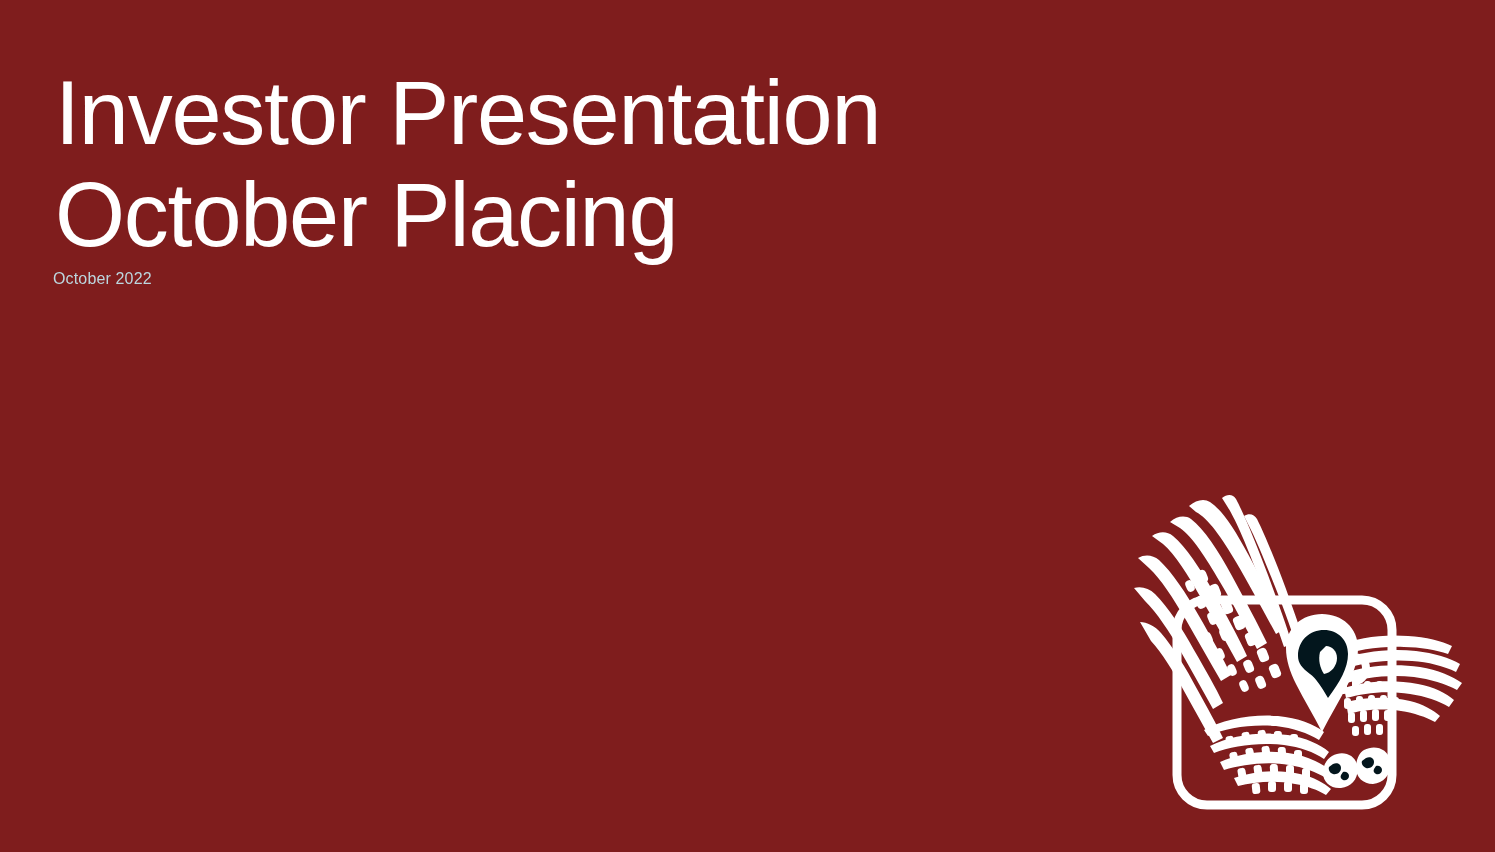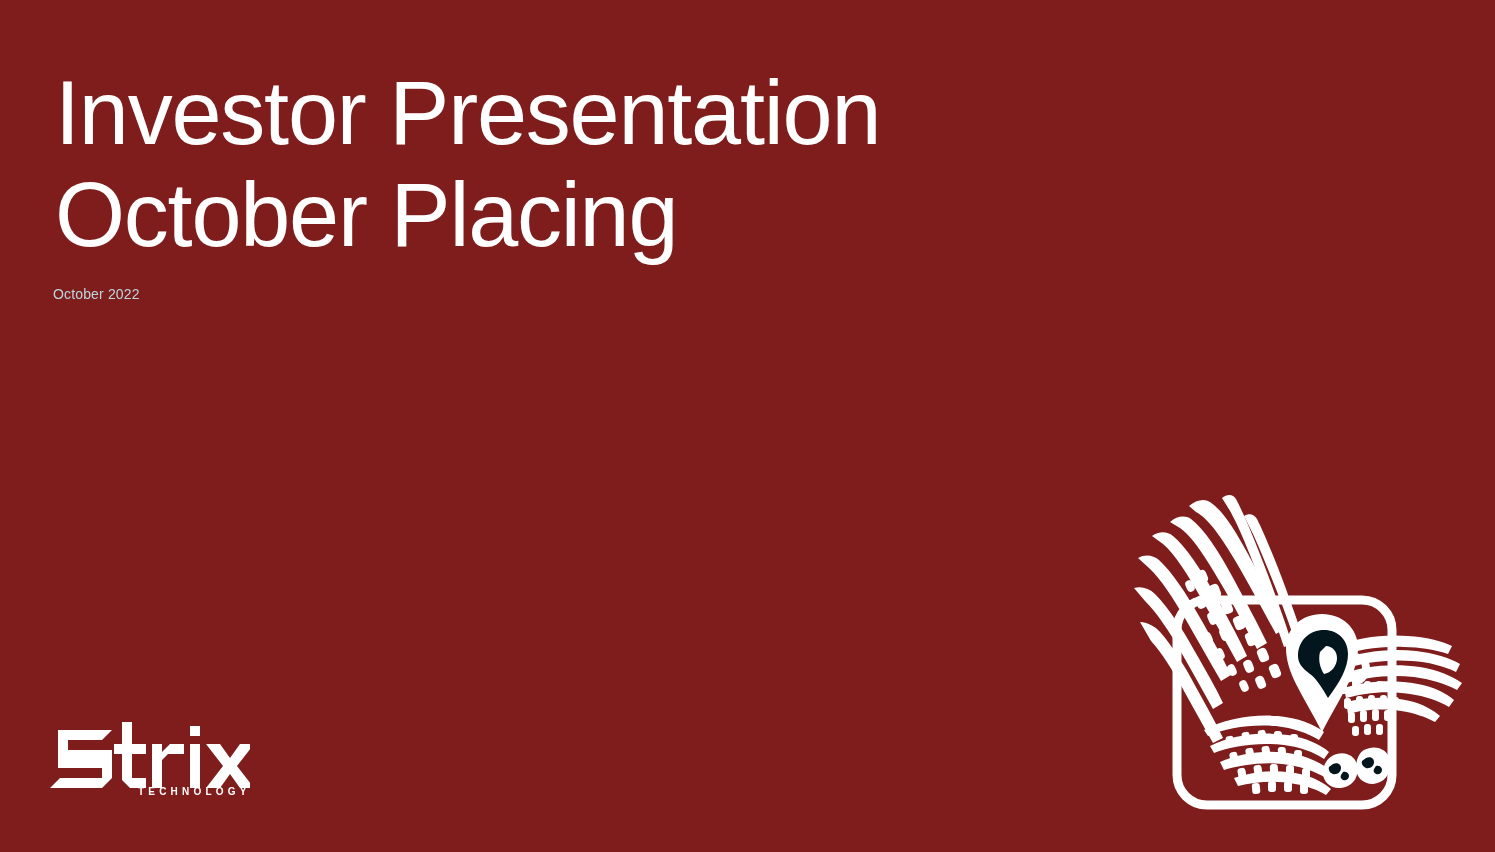--- a/index.html
+++ b/index.html
@@ -30,24 +30,24 @@
     font-weight: 400;
     line-height: 102px;
     letter-spacing: -1.2px;
     white-space: nowrap;
   }
 
   
   .slide-date {
     position: absolute;
     left: 53px;
-    top: 286px;
+    top: 270px;
     color: #bcd6de;
     font-family: "Liberation Sans", sans-serif;
-    font-size: 14px;
+    font-size: 16px;
     font-weight: 400;
     letter-spacing: 0.15px;
   }
 
   
   .logo {
     position: absolute;
     left: 50px;
     bottom: 44px;
     width: 240px;
@@ -80,36 +80,20 @@
 
 <div class="slide">
 
   <div class="title-block">
     <div class="title-line">Investor Presentation</div>
     <div class="title-line">October Placing</div>
   </div>
 
   <div class="slide-date">October 2022</div>
 
-  <div class="logo">
-    <svg class="logo-mark" width="200" height="70" viewBox="0 0 200 70">
-
-      <path fill="#ffffff" d="M8 8 L62 8 L52 18 L18 18 L18 28 L62 28 L62 56 L52 66 L0 66 L10 56 L52 56 L52 46 L8 46 L8 18 Z"></path>
-
-      <path fill="#ffffff" d="M72 0 L82 0 L82 22 L96 22 L96 32 L82 32 L82 56 L96 56 L96 66 L80 66 L72 58 L72 32 L64 32 L64 22 L72 22 Z"></path>
-
-      <path fill="#ffffff" d="M102 22 L112 22 L112 30 L120 22 L134 22 L134 32 L118 32 L112 38 L112 66 L102 66 Z"></path>
-
-      <path fill="#ffffff" d="M140 22 L150 22 L150 66 L140 66 Z"></path>
-      <path fill="#ffffff" d="M140 4 L150 4 L150 14 L140 14 Z"></path>
-
-      <path fill="#ffffff" d="M156 22 L170 22 L180 36 L190 22 L204 22 L187 44 L204 66 L190 66 L180 52 L170 66 L156 66 L173 44 Z"></path>
-    </svg>
-    <div class="logo-sub">TECHNOLOGY</div>
-  </div>
 
   <div class="owl-emblem">
     <svg width="350" height="330" viewBox="0 0 350 330">
 
       <rect x="51" y="112" width="215" height="205" rx="30" ry="30" fill="none" stroke="#ffffff" stroke-width="9"></rect>
 
       <g fill="#ffffff">
 
         <path d="M63 18 C70 12 78 10 84 14 C96 22 108 40 122 66 C136 92 150 118 160 140 L150 146 C138 124 124 98 110 74 C96 50 82 30 70 24 Z"></path>
         <path d="M44 34 C51 28 59 27 65 31 C78 41 92 62 106 88 C119 112 132 136 141 155 L131 161 C120 140 107 116 94 94 C80 70 66 48 54 40 Z"></path>

